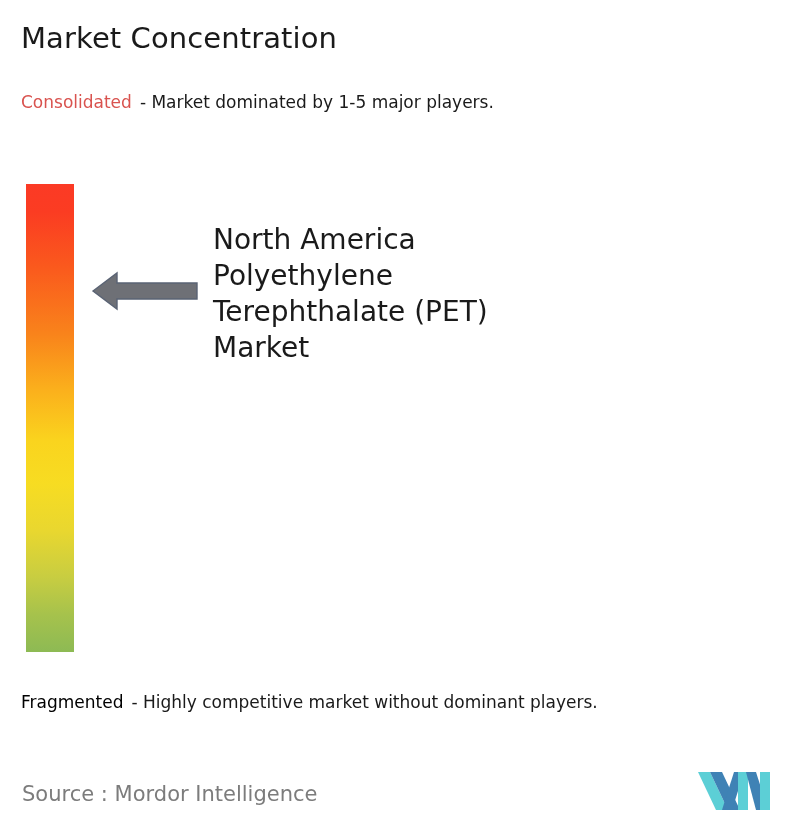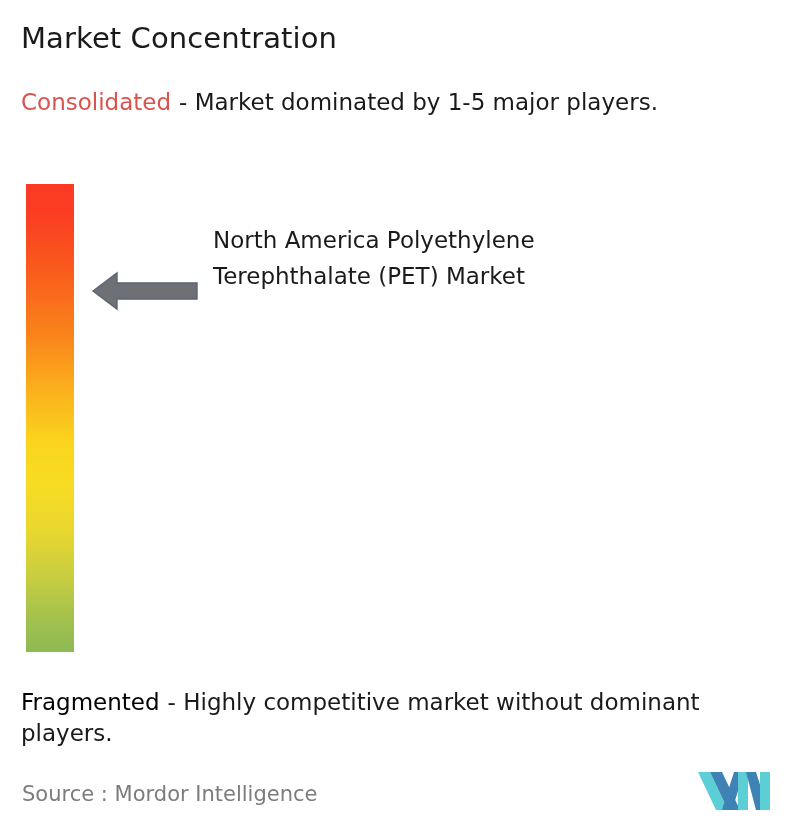--- a/index.html
+++ b/index.html
@@ -31,21 +31,21 @@
     line-height: 36px;
     color: #1a1a1a;
     font-weight: 400;
     letter-spacing: 0.1px;
     white-space: nowrap;
   }
 
   
   .note {
     position: absolute;
-    font-size: 23px;
+    font-size: 17px;
     line-height: 31px;
     color: #1a1a1a;
     font-weight: 400;
   }
   .note-top {
     left: 21px;
     top: 87px;
     width: 760px;
   }
   .note-bottom {
@@ -95,21 +95,21 @@
     width: 108px;
     height: 46px;
   }
 
   
   .callout-label {
     position: absolute;
     left: 213px;
     top: 222px;
     width: 330px;
-    font-size: 23px;
+    font-size: 28px;
     line-height: 36px;
     color: #1a1a1a;
     font-weight: 400;
   }
 
   
   .source {
     position: absolute;
     left: 22px;
     top: 781px;

